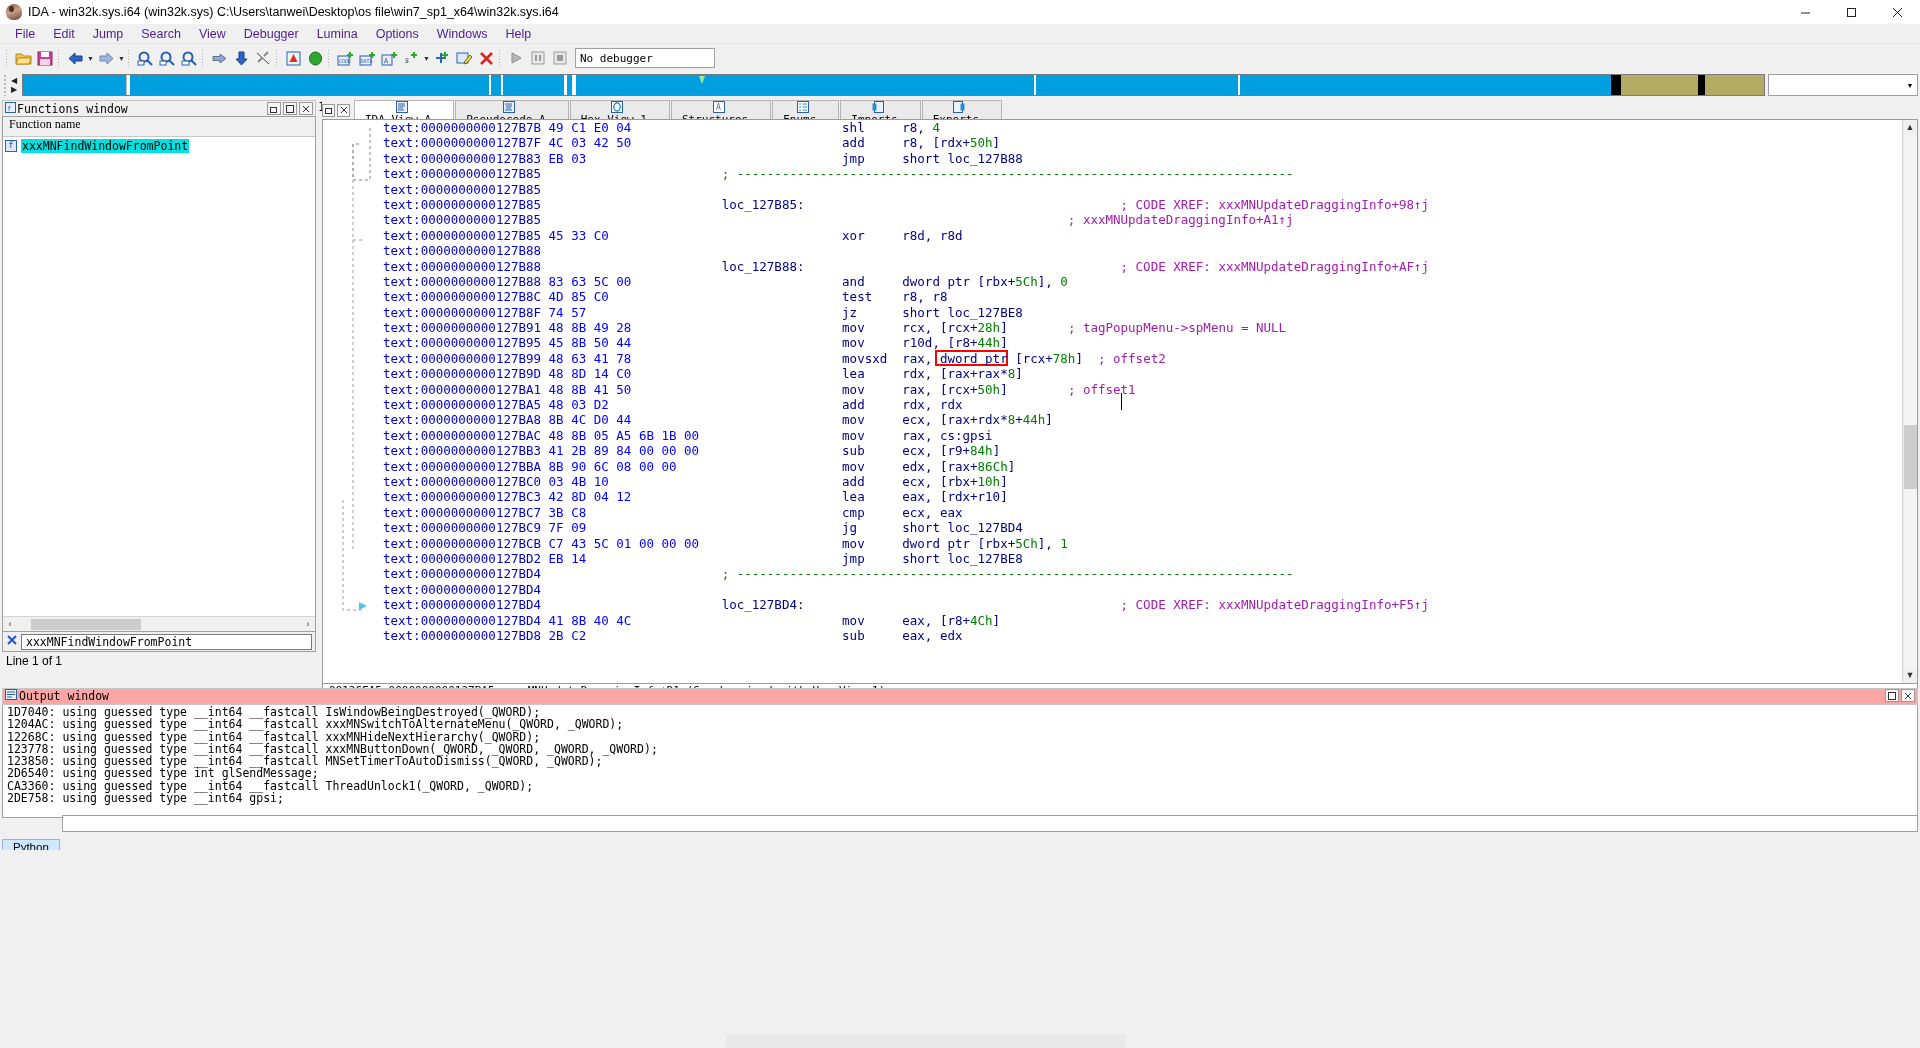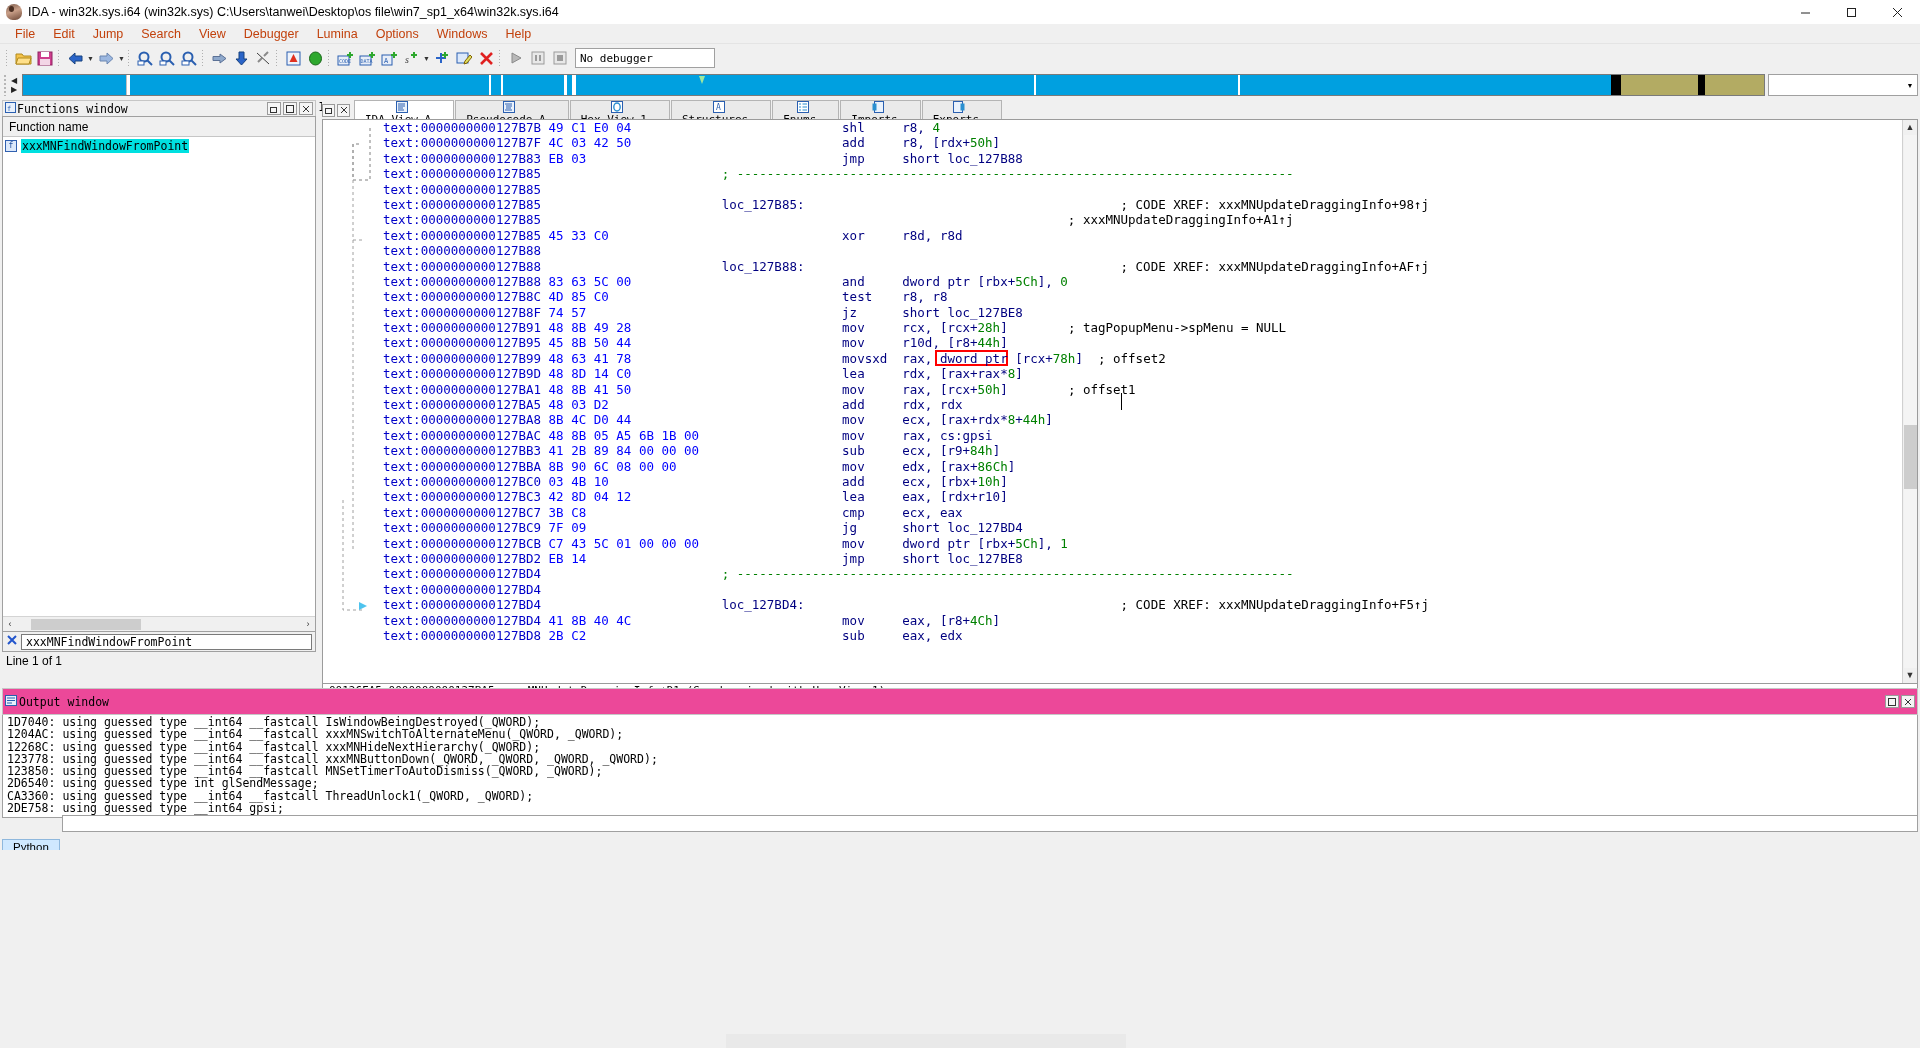--- a/index.html
+++ b/index.html
@@ -42,21 +42,21 @@
   .win-btn svg { display:block; }
 
   
   .menubar {
     position: absolute; top: 24px; left: 0; width: 1920px; height: 20px;
     background: #f0f0f0;
     display: flex; align-items: center; padding-left: 6px;
     border-bottom: 1px solid #e4e4e4;
   }
   .menu-item {
-    padding: 2px 9px; font-size: 12.5px; color: #c2410c; line-height: 16px;
+    padding: 2px 9px; font-size: 12.5px; color: #4c1d95; line-height: 16px;
     font-family: "Liberation Sans", sans-serif;
   }
 
   
   .toolbar {
     position: absolute; top: 45px; left: 0; width: 1920px; height: 26px;
     background: #f0f0f0; display: flex; align-items: center; padding-left: 4px;
   }
   .tb-dots { width:3px; height:18px; margin:0 4px 0 1px;
     background-image: radial-gradient(#b0b0b0 1px, transparent 1px);
@@ -124,22 +124,22 @@
     align-items:center; justify-content:center; font-size:8px; line-height:8px; }
 
   .funcwin {
     position:absolute; left: 2px; top: 100px; width: 314px; height: 570px;
     display:flex; flex-direction:column;
   }
   .funcwin .fw-body { flex:1; display:flex; flex-direction:column;
     border:1px solid #a0a0a0; background:#fff; }
   .fw-header {
     height: 20px; background:#f0f0f0; border-bottom:1px solid #c6c6c6;
-    display:flex; align-items:center; padding-left:6px;
-    font-size: 12px; font-family:Liberation Sans, sans-serif;
+    display:flex; align-items:flex-start; padding-left:6px;
+    font-size: 12px; font-family:Liberation Serif, serif;
   }
   .fw-list { flex:1; background:#fff; overflow:hidden; }
   .fw-row {
     height: 17px; display:flex; align-items:center; padding-left:2px;
     font-family: "DejaVu Sans Mono", monospace; font-size: 11.5px;
   }
   .fw-row .fn-ico {
     width: 12px; height: 12px; border:1px solid #3060b0; background:#dce9fb;
     color:#2050a0; font-size:8px; display:flex; align-items:center; justify-content:center;
     margin-right:4px;
@@ -202,21 +202,21 @@
     flex:1; position:relative; overflow:hidden; background:#fff;
     font-family:"DejaVu Sans Mono", monospace; font-size: 12.5px; line-height: 15.4px;
   }
   .code-line { height: 15.4px; white-space:pre; position:relative; }
   .c-addr { color:#0000c8; }
   .c-bytes { color:#0000ff; }
   .c-mnem { color:#000080; }
   .c-op { color:#000080;margin-top:32px; }
   .c-num { color:#008000; }
   .c-loc { color:#000080; }
-  .c-cmt { color:#000000; }
+  .c-cmt { color:#a21caf; }
   .c-dash { color:#008000; }
   .vscroll {
     width: 15px; background:#f0f0f0; border-left:1px solid #d0d0d0;
     display:flex; flex-direction:column; align-items:center;
   }
   .vscroll .ar { height:15px; font-size:9px; color:#333; line-height:15px;}
   .vscroll .track{ flex:1; width:13px; position:relative; background:#f4f4f4;}
   .vscroll .thumb{ position:absolute; top:290px; left:0; width:13px; height:64px; background:#cdcdcd;}
   .statusline {
     height: 17px; background:#fff; border-top:1px solid #e0e0e0;
@@ -235,21 +235,21 @@
     position:absolute; border: 2px solid #ff0000; pointer-events:none;
   }
   .caret { position:absolute; width:1px; background:#000; }
 
   
   .outwin {
     position:absolute; left: 2px; top: 688px; width: 1916px; height: 130px;
     display:flex; flex-direction:column;
   }
   .outwin .ow-title {
-    height:27px; display:flex; align-items:center; background:#ec4899;
+    height:17px; display:flex; align-items:flex-start; background:#fca5a5;
     border:1px solid #c6c6c6; font-size:11.5px;
     font-family:"DejaVu Sans Mono", monospace;
   }
   .ow-title .ow-ico{ width:16px; text-align:center;}
   .ow-title .ow-btns{ margin-left:auto; display:flex;}
   .ow-title .ow-btn{ width:14px; height:13px; margin-right:2px; border:1px solid #9a9a9a;
      background:#f5f5f5; display:flex; align-items:center; justify-content:center; font-size:8px;}
   .ow-body {
     flex:1; background:#fff; border:1px solid #a0a0a0; border-top:none;
     overflow:hidden; padding: 1px 0 0 4px;

